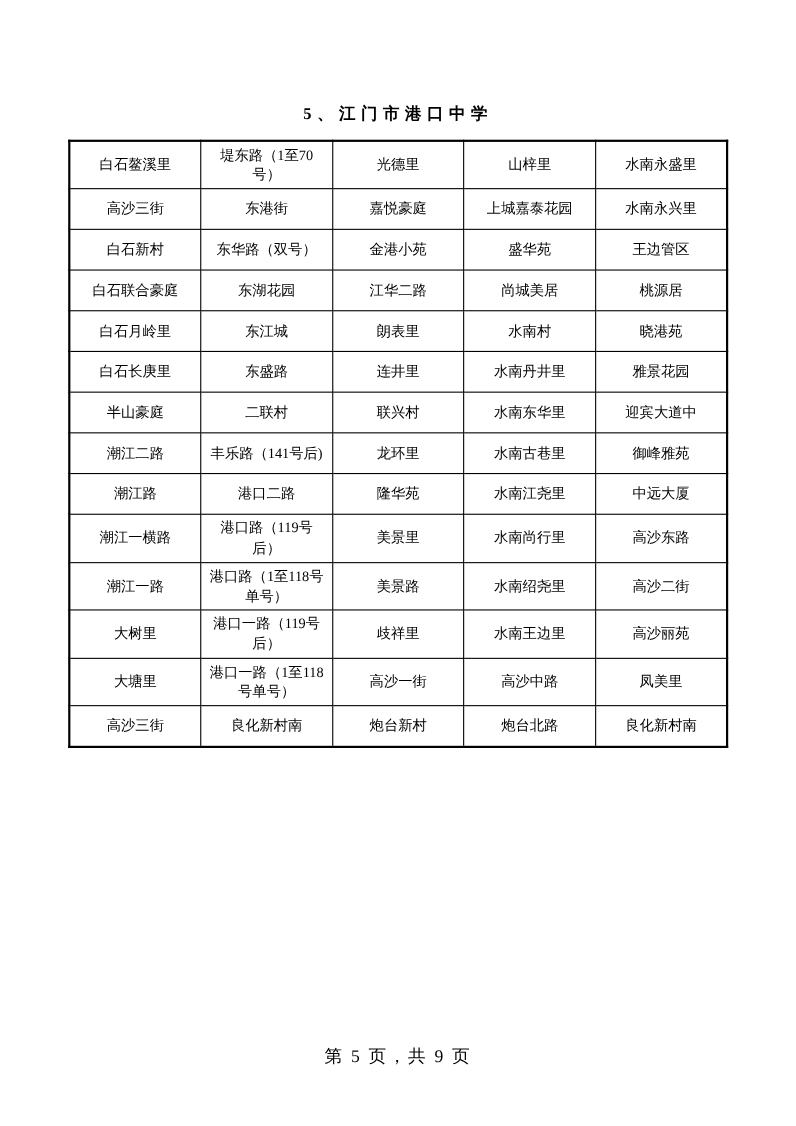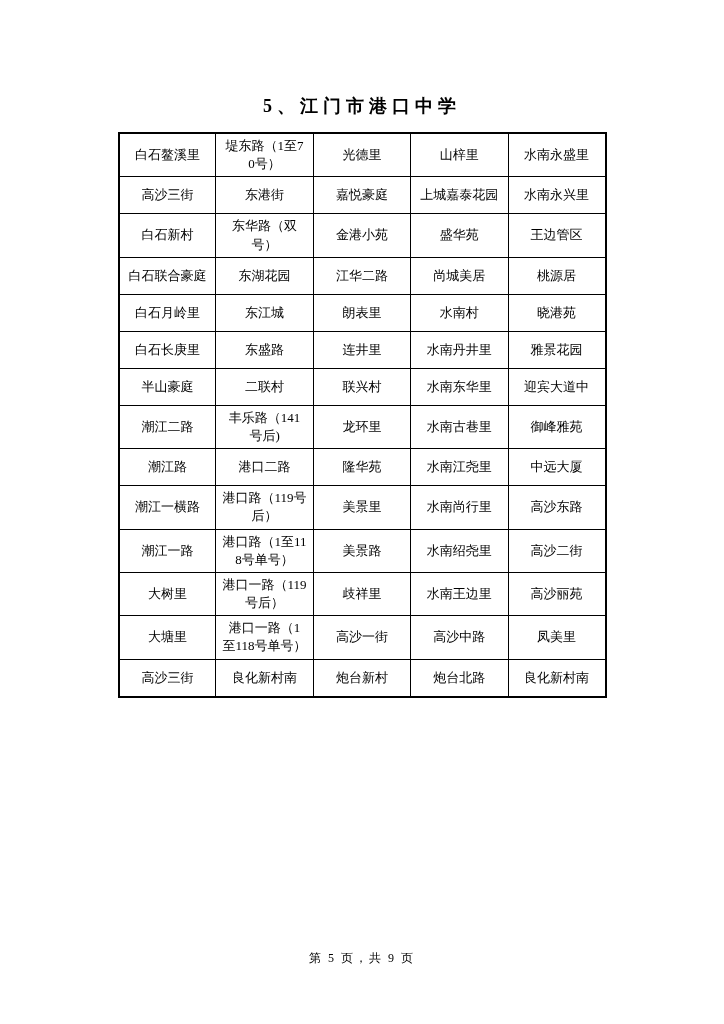--- a/index.html
+++ b/index.html
@@ -12,49 +12,49 @@
       width: 724px;
       height: 1024px;
       background: #ffffff;
       color: #000000;
       font-family: "Liberation Serif", "DejaVu Serif", serif;
       overflow: hidden;
     }
     .doc-title {
       padding-top: 94px;
       text-align: center;
-      font-size: 18px;
+      font-size: 15px;
       font-weight: bold;
       letter-spacing: 5px;
       white-space: nowrap;
     }
     table.district-table {
       margin: 14px auto 0 auto;
-      width: 489px;
+      width: 600px;
       border-collapse: collapse;
       table-layout: fixed;
       border: 2px solid #000000;
     }
     table.district-table td {
       border: 1px solid #000000;
       height: 30px;
       padding: 3px 6px;
       text-align: center;
       vertical-align: middle;
       font-size: 13px;
       line-height: 1.4;
       word-break: break-all;
     }
     .page-footer {
       position: absolute;
       left: 0;
       right: 0;
       top: 950px;
       text-align: center;
-      font-size: 12px;
+      font-size: 16px;
       letter-spacing: 2px;
       color: #000000;
     }
   </style>
 </head>
 <body>
 
 <div class="page">
   <div class="doc-title">5、江门市港口中学</div>
 

